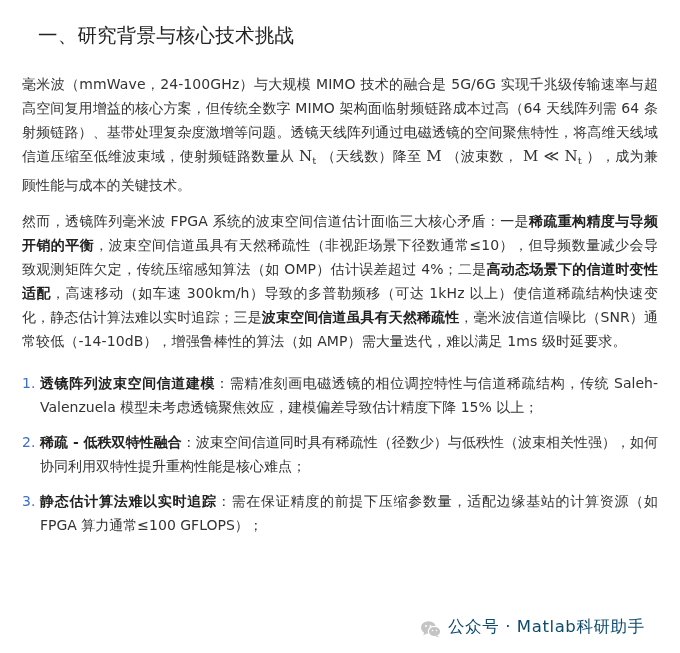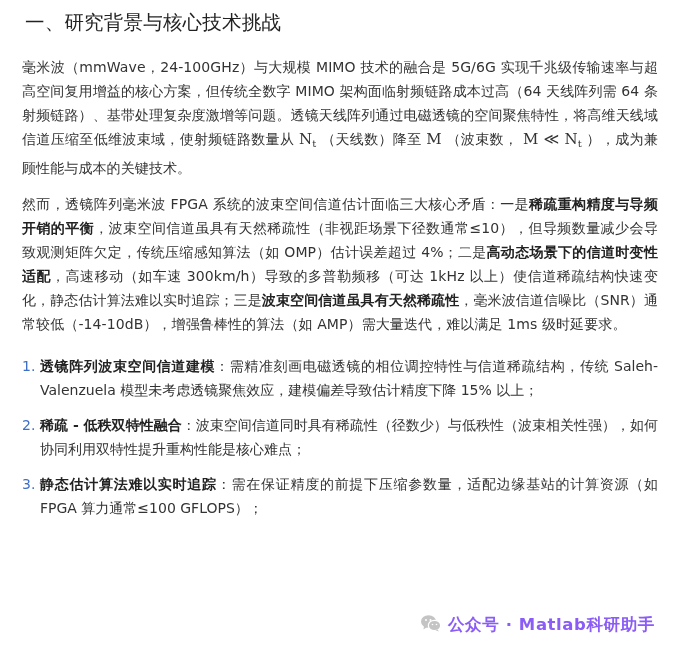--- a/index.html
+++ b/index.html
@@ -17,21 +17,21 @@
     }
     .page {
       position: absolute;
       left: 0;
       top: 0;
       width: 680px;
       padding: 0 22px 0 22px;
       box-sizing: border-box;
     }
     .h1 {
-      margin: 3px;
+      margin: 16px;
       padding-top: 6px;
       font-size: 19.5px;
       font-weight: normal;
       line-height: 28px;
       height: 34px;
       color: #222222;
       letter-spacing: 0.2px;
     }
     .para {
       margin: 12px 0 0 0;
@@ -80,25 +80,24 @@
       top: 0;
       color: #3e6fc7;
       font-size: 14px;
     }
     .watermark {
       position: absolute;
       left: 420px;
       top: 614px;
       height: 24px;
       display: flex;
-      align-items: flex-start;
-      color: #8b5cf6;
+      align-items: flex-end;
+      color: #0c4a6e;
       font-size: 16.5px;
       letter-spacing: 0.6px;
-      font-weight: bold;
     }
     .watermark svg {
       margin-right: 6px;
     }
   </style>
 </head>
 <body>
 
 <div class="page">
   <h1 class="h1">一、研究背景与核心技术挑战</h1>

